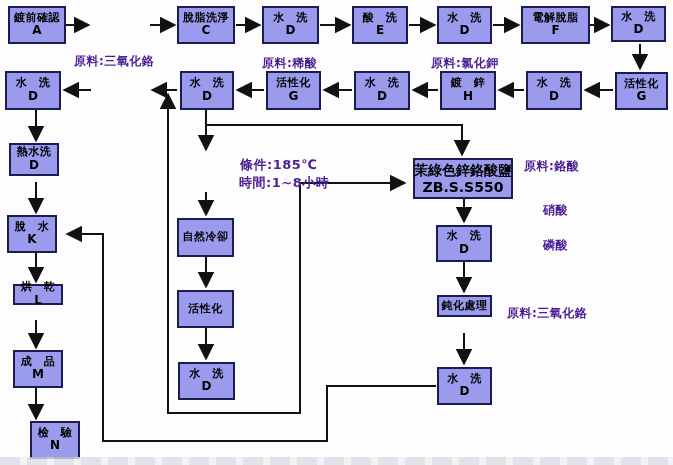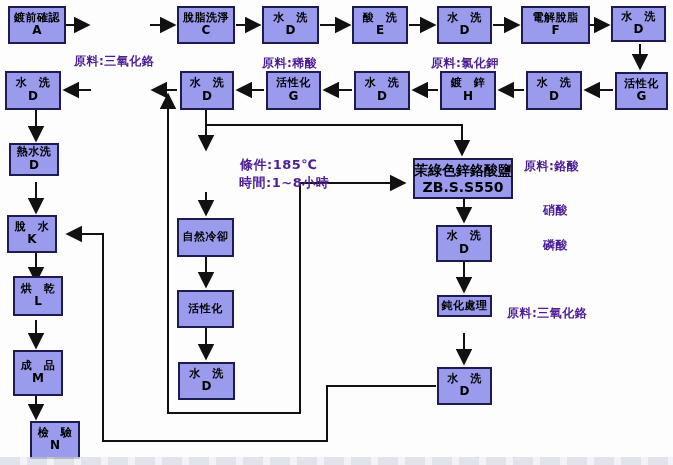--- a/index.html
+++ b/index.html
@@ -150,25 +150,25 @@
   </div>
 
   <div class="node" style="left:9px;top:143px;width:50px;height:33px">
     <div class="nl1">熱水洗</div>
     <div class="nl2">D</div>
   </div>
   <div class="node" style="left:7px;top:215px;width:50px;height:38px">
     <div class="nl1">脫　水</div>
     <div class="nl2">K</div>
   </div>
-  <div class="node" style="left:13px;top:276px;width:50px;height:40px">
+  <div class="node" style="left:13px;top:284px;width:50px;height:21px">
     <div class="nl1">烘　乾</div>
     <div class="nl2">L</div>
   </div>
-  <div class="node" style="left:13px;top:350px;width:50px;height:46px">
+  <div class="node" style="left:13px;top:350px;width:50px;height:38px">
     <div class="nl1">成　品</div>
     <div class="nl2">M</div>
   </div>
   <div class="node" style="left:30px;top:421px;width:50px;height:38px">
     <div class="nl1">檢　驗</div>
     <div class="nl2">N</div>
   </div>
 
   <div class="node" style="left:177px;top:218px;width:57px;height:39px">
     <div class="nl1">自然冷卻</div>

